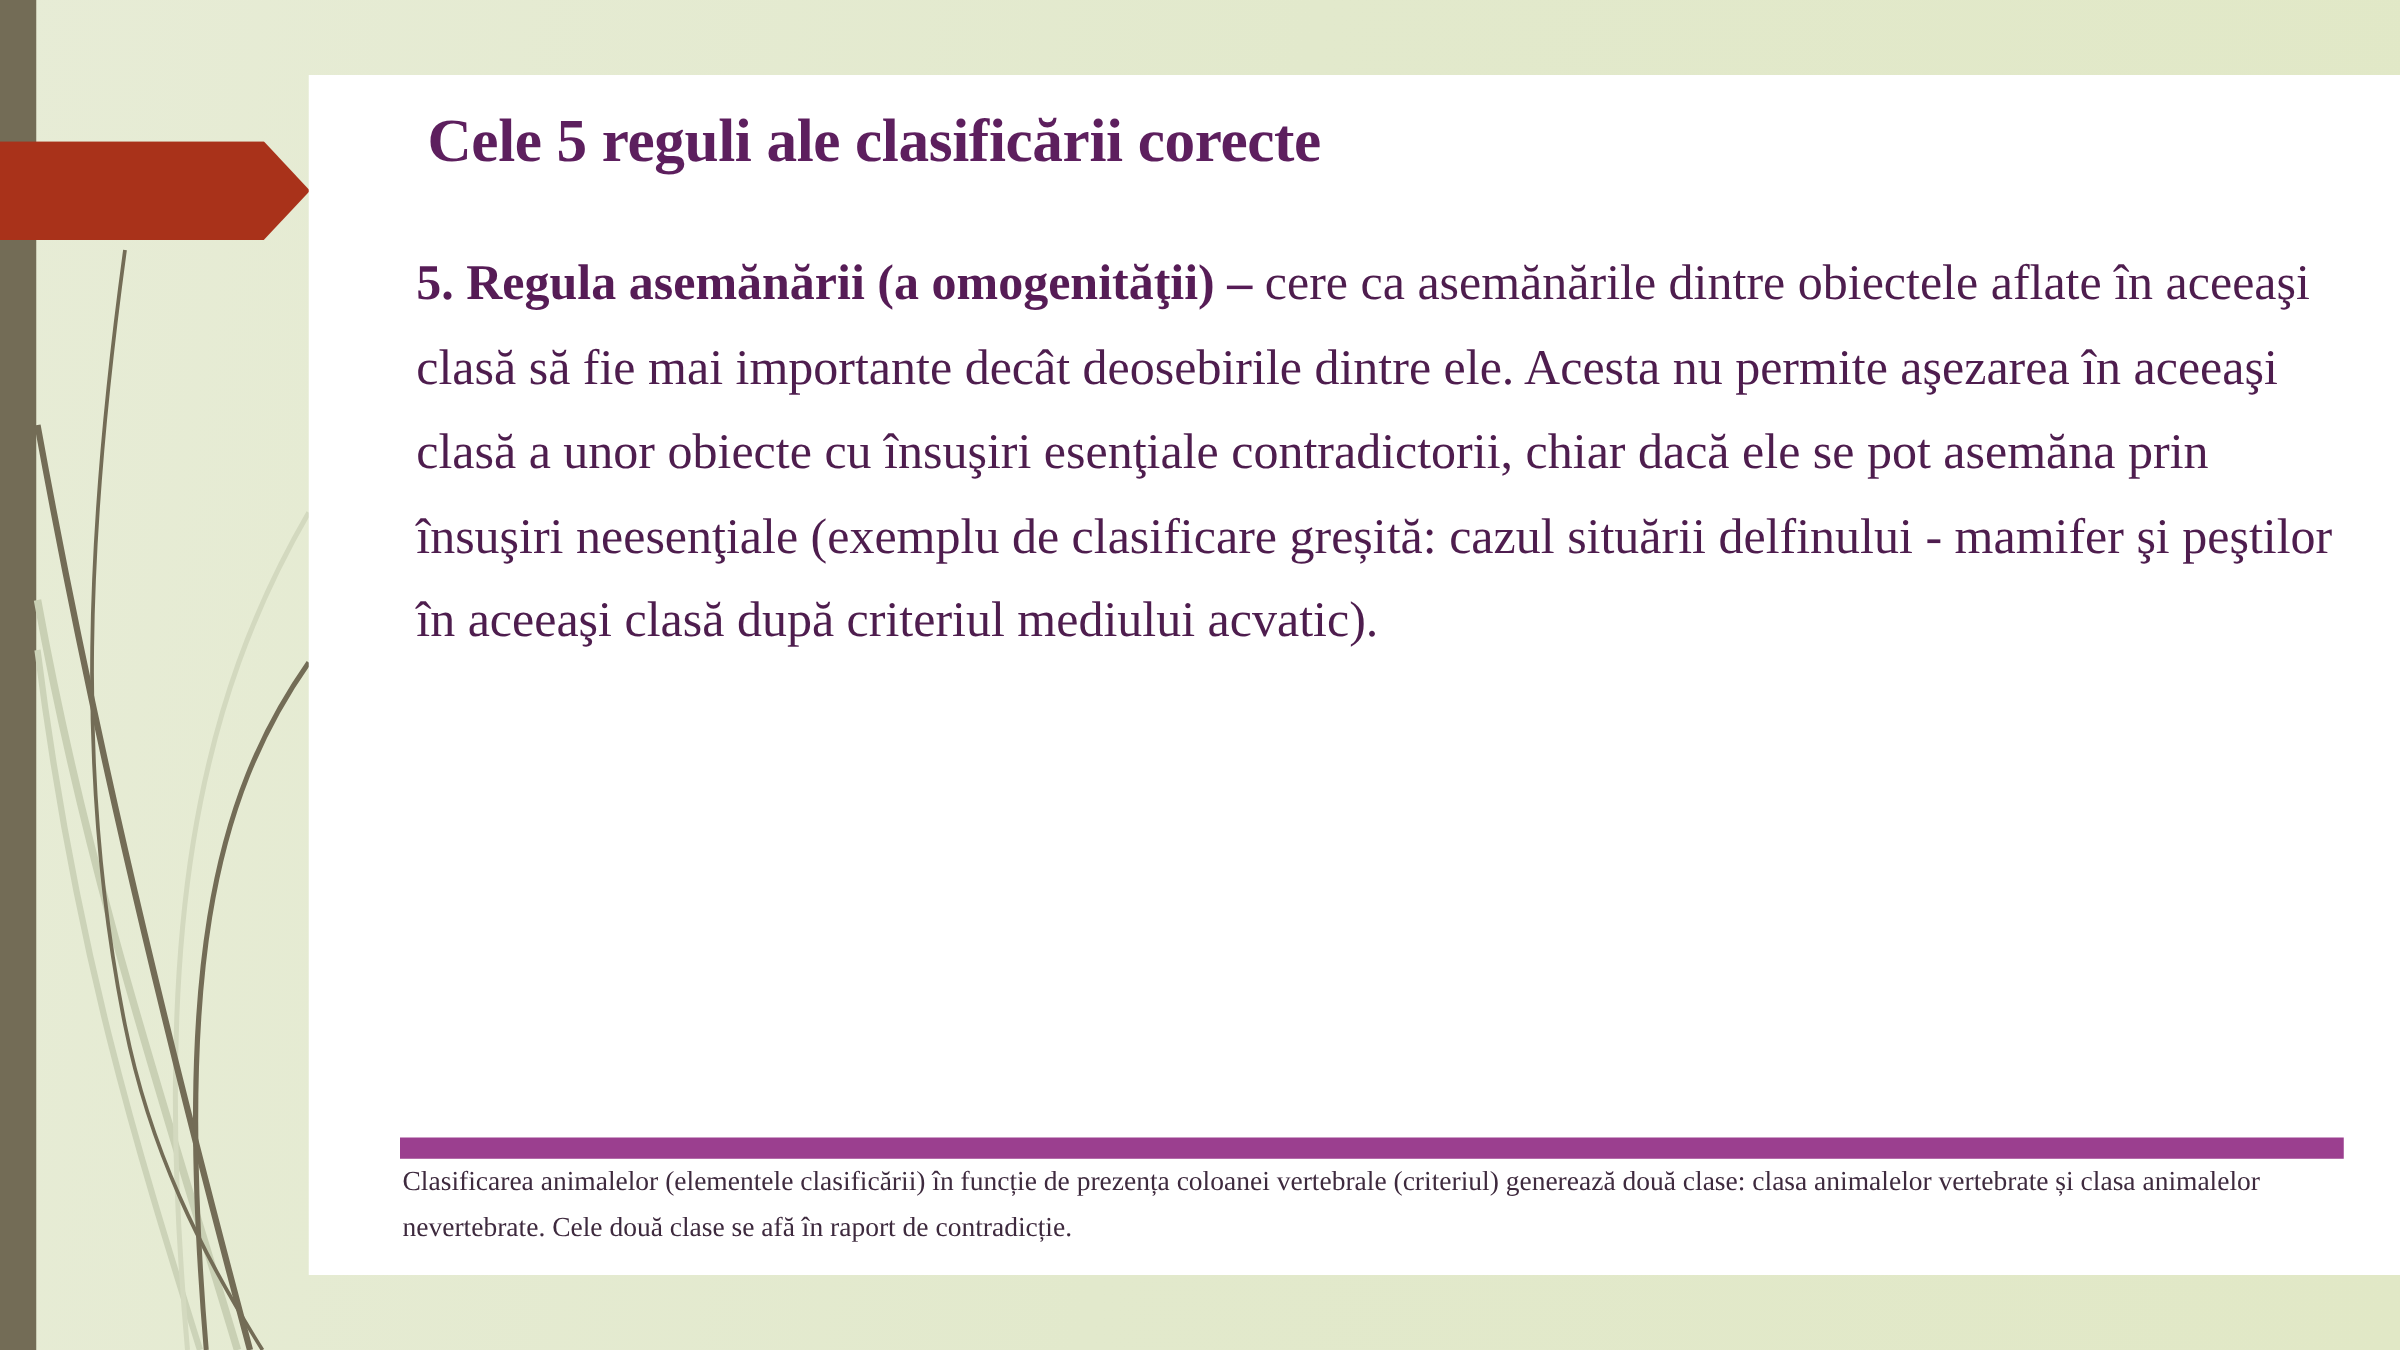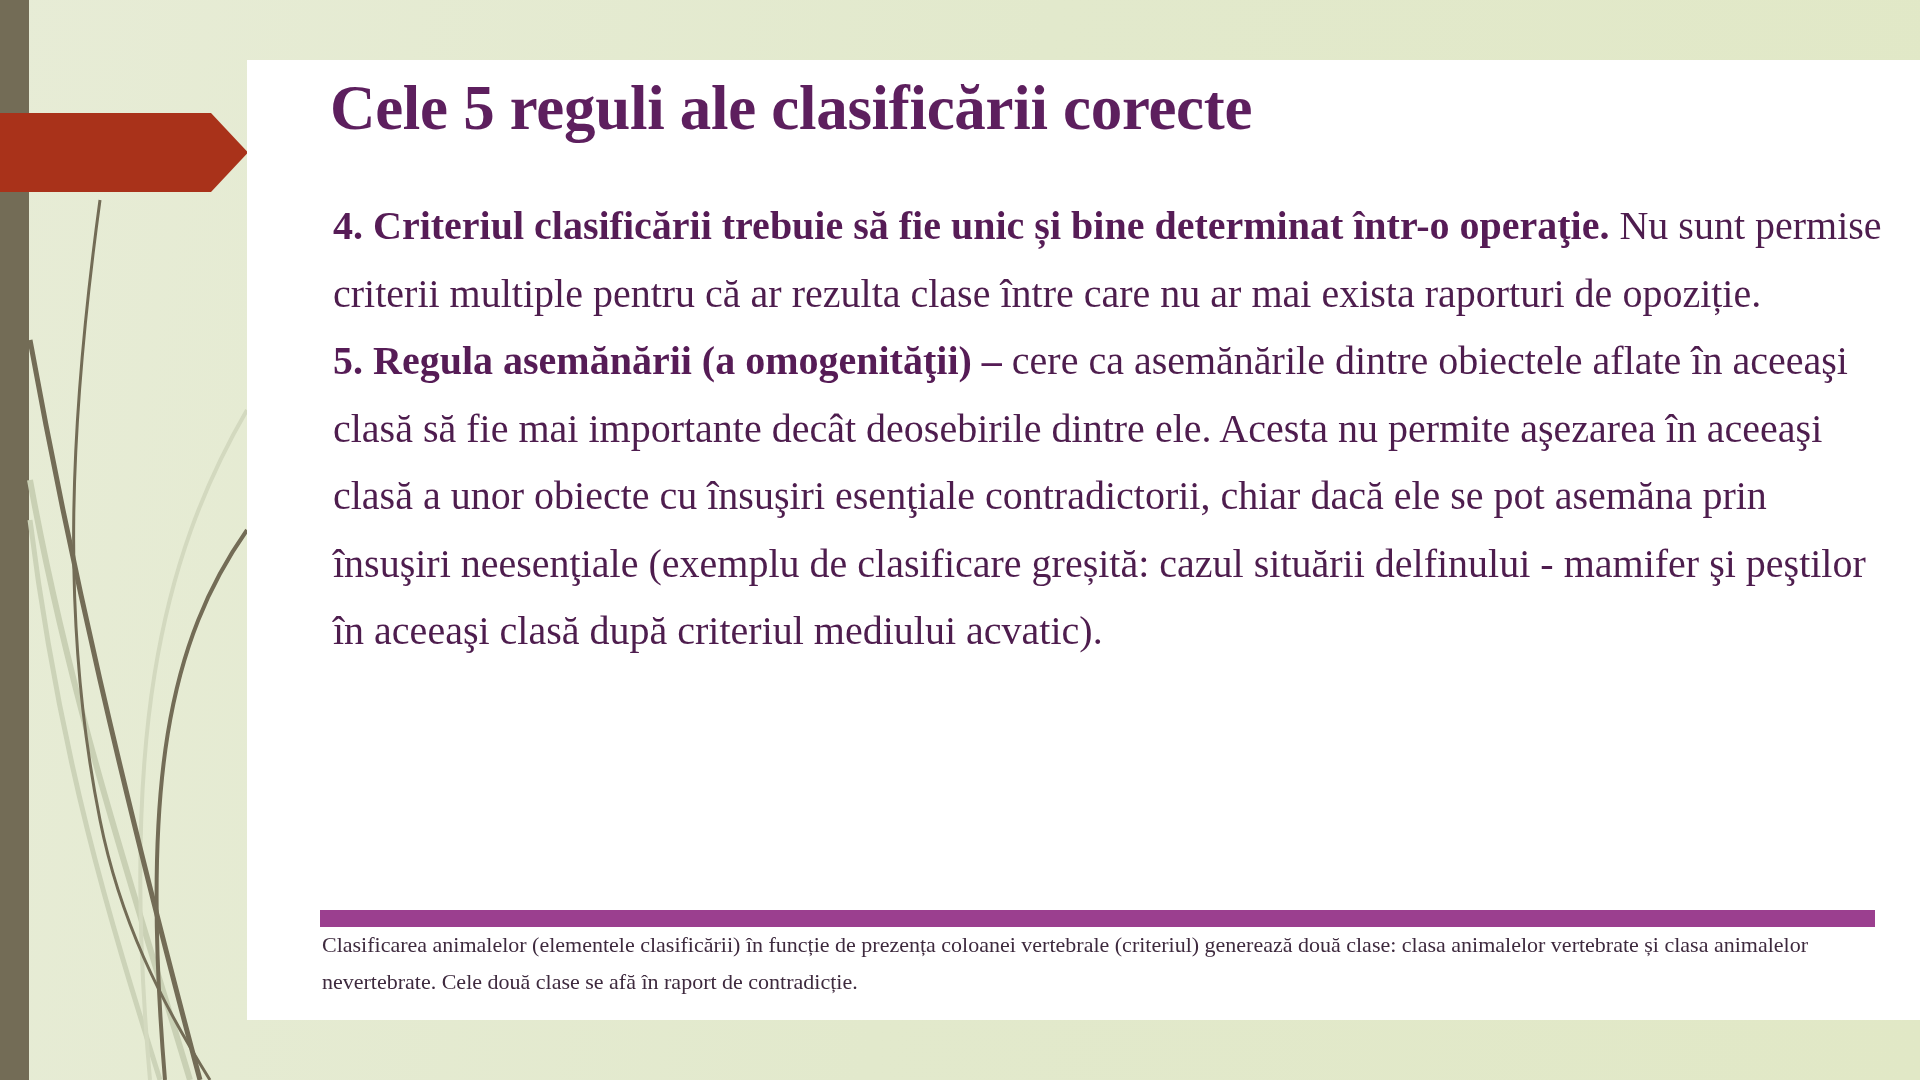--- a/index.html
+++ b/index.html
@@ -34,22 +34,22 @@
   }
   .content-panel {
     position: absolute;
     left: 247px; top: 60px;
     width: 1673px; height: 960px;
     background: #ffffff;
   }
   .slide-title {
     position: absolute;
     left: 326px; top: 68px;
-    margin: 4px;
-    font-size: 63px;
+    margin: 16px;
+    font-size: 49px;
     font-weight: bold;
     color: #5d1f5e;
     letter-spacing: -0.3px;
     white-space: nowrap;
   }
   .body-text {
     position: absolute;
     left: 333px; top: 192px;
     width: 1560px;
     margin: 0;
@@ -89,19 +89,18 @@
   <path d="M247 530 C 170 640, 140 780, 165 1080" stroke="#736c56" stroke-width="4" fill="none"></path>
 </svg>
 
 <div class="arrow-banner"></div>
 
 <div class="content-panel"></div>
 
 <h1 class="slide-title">Cele 5 reguli ale clasificării corecte</h1>
 
 <div class="body-text">
-  <p><b>4. Criteriul clasificării trebuie să fie unic și bine determinat într-o operaţie.</b><span> Nu sunt permise criterii multiple pentru că ar rezulta clase între care nu ar mai exista raporturi de opoziție.</span></p>
   <p><b>5. Regula asemănării (a omogenităţii) –</b><span> cere ca asemănările dintre obiectele aflate în aceeaşi clasă să fie mai importante decât deosebirile dintre ele. Acesta nu permite aşezarea în aceeaşi clasă a unor obiecte cu însuşiri esenţiale contradictorii, chiar dacă ele se pot asemăna prin însuşiri neesenţiale (exemplu de clasificare greșită: cazul situării delfinului - mamifer şi peştilor în aceeaşi clasă după criteriul mediului acvatic).</span></p>
 </div>
 
 <div class="divider-bar"></div>
 
 <p class="caption">Clasificarea animalelor (elementele clasificării) în funcție de prezența coloanei vertebrale (criteriul) generează două clase: clasa animalelor vertebrate și clasa animalelor nevertebrate. Cele două clase se afă în raport de contradicție.</p>
 
 </body></html>

